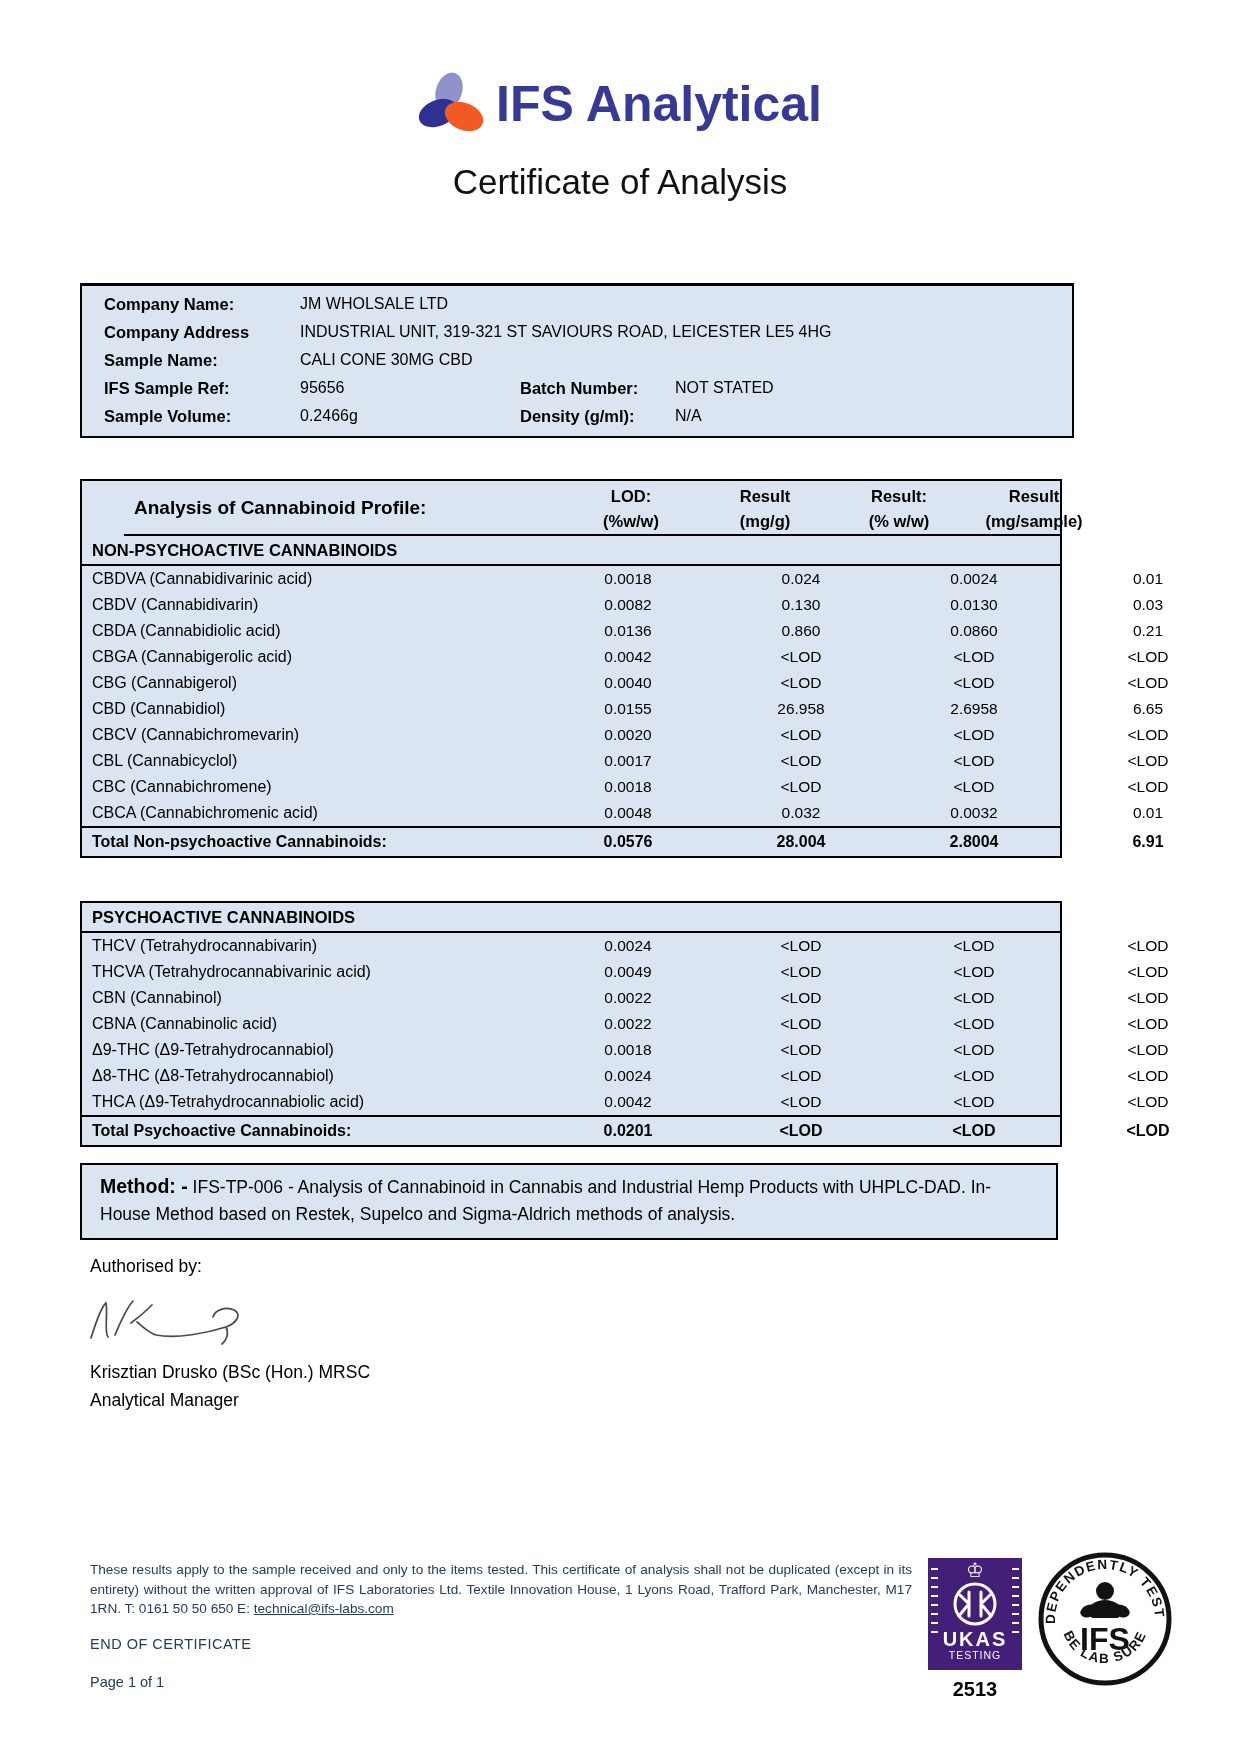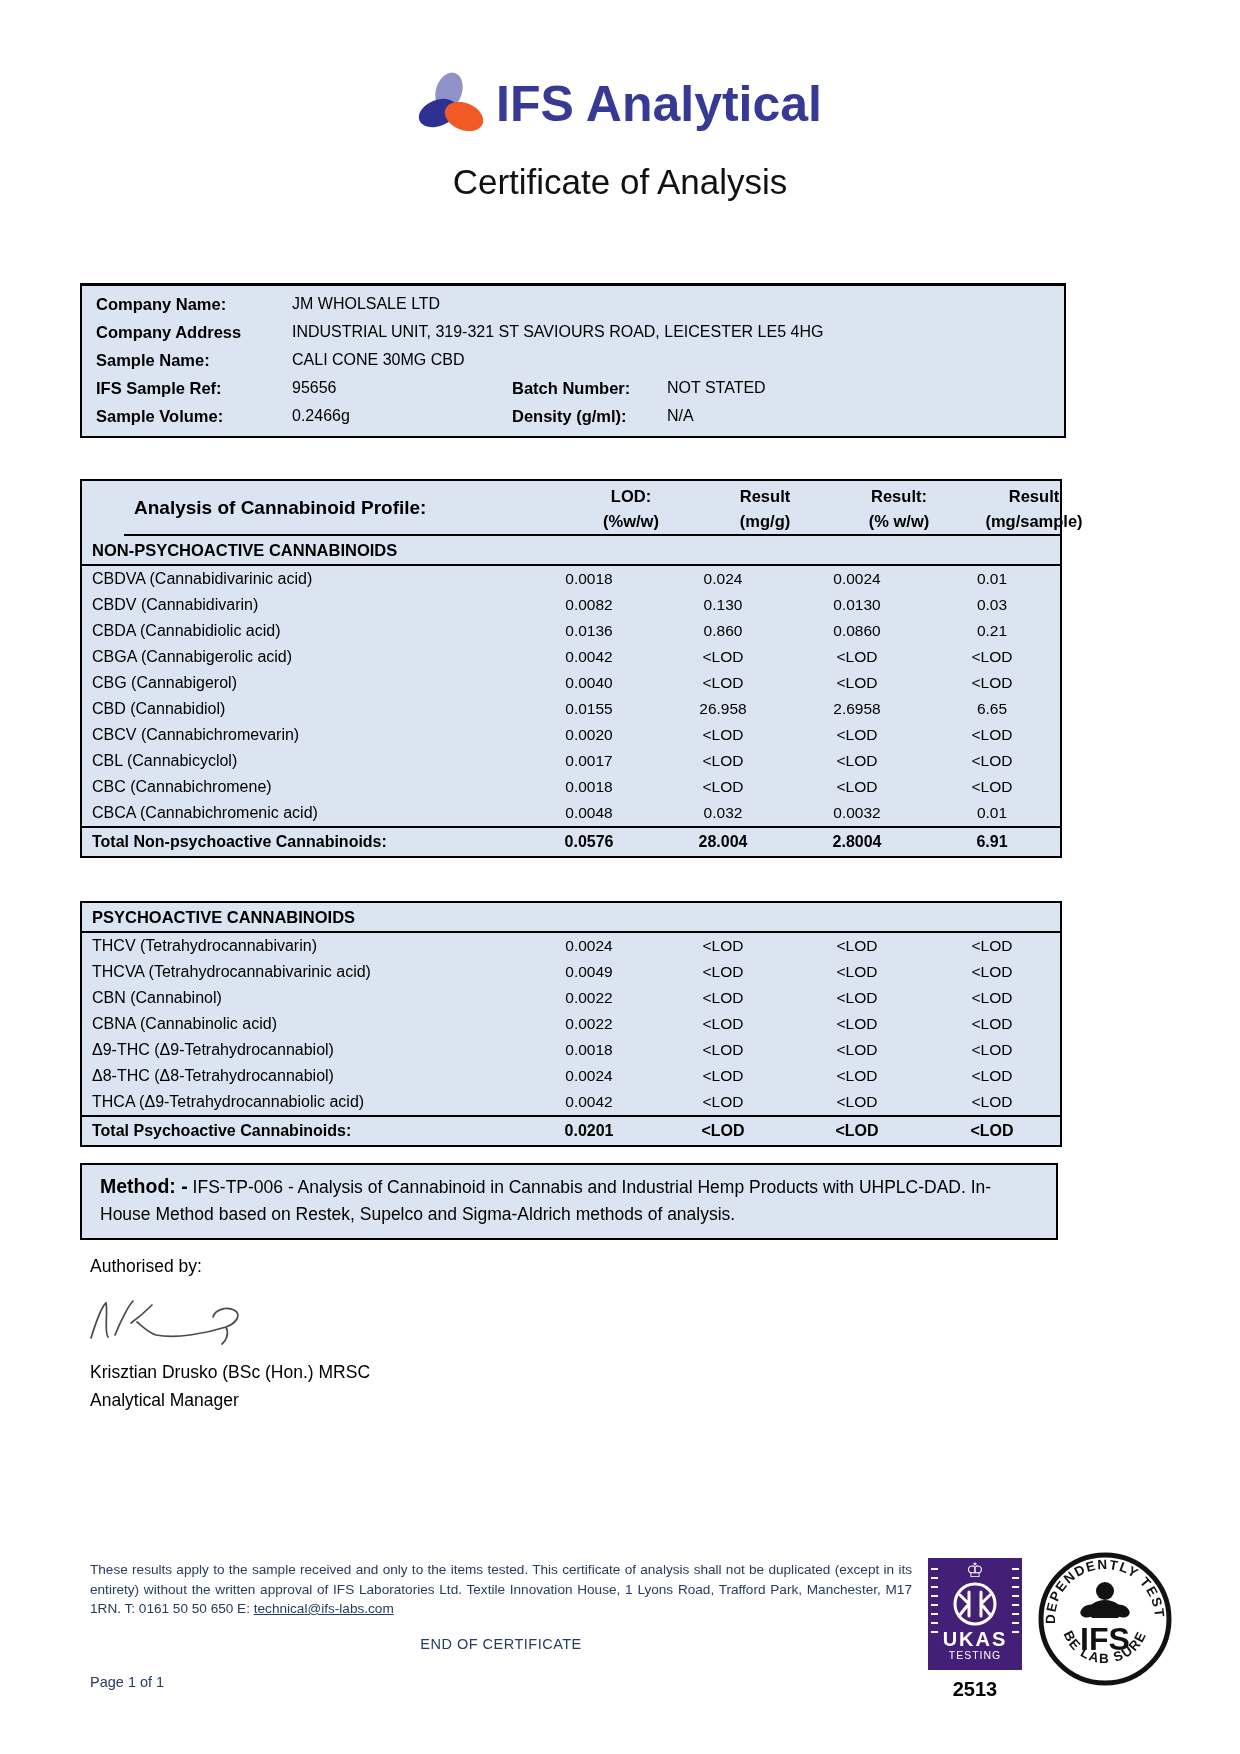--- a/index.html
+++ b/index.html
@@ -13,37 +13,37 @@
   .logo-mark i{position:absolute;display:block;border-radius:50%;}
   .e-purple{width:26px;height:38px;left:18px;top:0;background:#9093c9;transform:rotate(18deg);}
   .e-navy{width:40px;height:26px;left:0;top:28px;background:#2e3192;transform:rotate(-22deg);}
   .e-orange{width:40px;height:27px;left:26px;top:31px;background:#f15a24;transform:rotate(22deg);}
   .brand-text{font-size:50px;font-weight:bold;color:#363a94;letter-spacing:0px;}
   .doc-title{position:absolute;top:162px;left:0;width:100%;text-align:center;
              font-size:35px;color:#111;}
 
   
   .info-box{position:absolute;left:80px;top:283px;width:978px;background:#dbe5f1;
-            border:2px solid #000;border-top-width:3px;padding:4px 0 6px 4px;}
+            border:2px solid #000;border-top-width:3px;padding:4px 0 6px 12px;}
   .info-row{display:grid;grid-template-columns:196px 220px 155px 110px 148px auto;
             padding-left:10px;line-height:28px;font-size:16px;}
   .info-row .lbl{font-weight:bold;font-size:16.5px;}
   .info-row .span-rest{grid-column:2 / 7;}
 
   
   .atable{position:absolute;left:80px;width:978px;background:#dbe5f1;border:2px solid #000;}
   .t1{top:479px;}
   .t2{top:901px;}
   .thead{display:grid;grid-template-columns:440px 134px 134px 134px 136px;
          border-bottom:2px solid #000;margin-left:42px;}
   .thead .htitle{font-weight:bold;font-size:19px;display:flex;align-items:center;padding-left:10px;}
   .thead .hcol{text-align:center;font-weight:bold;font-size:16.5px;line-height:25px;padding-top:3px;}
   .section-row{font-weight:bold;font-size:16.5px;line-height:28px;padding-left:10px;
                border-bottom:2px solid #000;}
-  .trow{display:grid;grid-template-columns:440px 134px 134px 134px 136px;line-height:26px;}
+  .trow{display:grid;grid-template-columns:440px 134px 134px 134px 136px;line-height:26px;gap:39px;}
   .tcell{font-size:16px;}
   .tname{padding-left:10px;text-align:left;}
   .tnum{text-align:center;font-size:15.5px;}
   .trow.total{font-weight:bold;border-top:2px solid #000;line-height:28px;}
   .trow.total .tnum{font-size:16px;}
 
   
   .method-box{position:absolute;left:80px;top:1163px;width:938px;background:#dbe5f1;
               border:2px solid #000;padding:8px 18px 10px 18px;font-size:17.5px;line-height:27px;}
   .method-label{font-weight:bold;font-size:19.5px;}
@@ -51,21 +51,21 @@
   
   .authorised{position:absolute;left:90px;top:1256px;font-size:17.5px;}
   .sig{position:absolute;left:85px;top:1292px;}
   .sig-name{position:absolute;left:90px;top:1358px;font-size:17.5px;line-height:28px;}
 
   
   .footer{position:absolute;left:0;top:1556px;width:1240px;height:198px;}
   .disclaimer{position:absolute;left:90px;top:4px;width:822px;font-size:13.6px;line-height:19.5px;
               color:#253c5e;text-align:justify;}
   .disclaimer a{color:#253c5e;text-decoration:underline;}
-  .end-cert{position:absolute;left:90px;top:80px;width:822px;text-align:center;
+  .end-cert{position:absolute;left:90px;top:80px;width:822px;
             font-size:14.5px;color:#253c5e;letter-spacing:.5px;}
   .page-num{position:absolute;left:90px;top:118px;font-size:14.5px;color:#253c5e;}
 
   .ukas{position:absolute;left:928px;top:2px;width:94px;text-align:center;}
   .ukas-box{position:relative;width:94px;height:112px;background:#431f77;color:#fff;
             display:flex;flex-direction:column;align-items:center;justify-content:flex-start;}
   .ukas-box::before,.ukas-box::after{content:"";position:absolute;top:10px;bottom:34px;width:7px;
       background:repeating-linear-gradient(to bottom,#fff 0 2px,transparent 2px 9px);}
   .ukas-box::before{left:3px;}
   .ukas-box::after{right:3px;}

